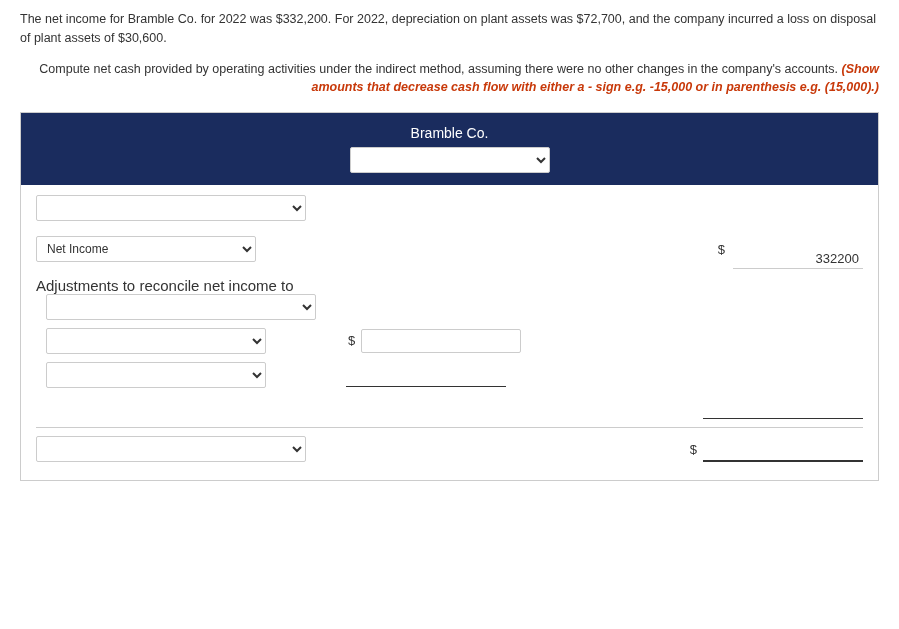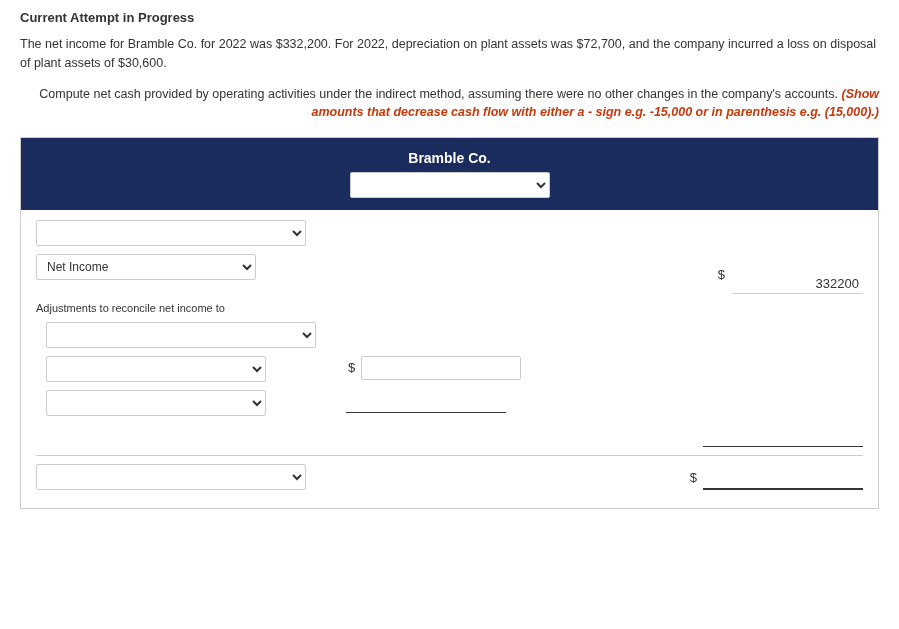--- a/index.html
+++ b/index.html
@@ -56,21 +56,21 @@
     }
 
     .statement-header {
       background-color: #1a2c5e;
       color: #fff;
       text-align: center;
       padding: 12px 10px;
     }
 
     .statement-header .company-name {
-      font-weight: bold;
+      font-weight: normal;
       font-size: 14px;
       margin-bottom: 3px;
     }
 
     .statement-header .statement-title {
       font-size: 13px;
       font-weight: bold;
       margin-bottom: 8px;
     }
 
@@ -146,33 +146,33 @@
     .value-display {
       text-align: right;
       font-size: 13px;
       color: #333;
       width: 130px;
       border-bottom: 1px solid #ccc;
       padding: 2px 4px;
     }
 
     .adjustments-label {
-      font-size: 11px;
-      color: #333;
-      margin-bottom: 8px;
+      font-size: 15px;
+      color: #333;
       margin-top: 4px;
     }
 
     .row-indent {
       margin-left: 10px;
     }
 
     
     .layout-row {
       display: flex;
+      align-items: center;
       margin-bottom: 8px;
       width: 100%;
     }
 
     .col-left {
       flex: 0 0 300px;
     }
 
     .col-mid {
       flex: 1;
@@ -195,21 +195,20 @@
       padding: 4px 6px;
       width: 160px;
       text-align: right;
     }
   </style>
 </head>
 <body>
 
 <div class="page-container">
 
-  <div class="section-title">Current Attempt in Progress</div>
 
   <div class="problem-text">
     <span>The net income for Bramble Co. for 2022 was $332,200. For 2022, depreciation on plant assets was $72,700, and the company incurred a loss on disposal of plant assets of $30,600.</span>
   </div>
 
   <div class="instruction-text">
     <span>Compute net cash provided by operating activities under the indirect method, assuming there were no other changes in the company's accounts.</span>
     <span class="bold-italic">(Show amounts that decrease cash flow with either a - sign e.g. -15,000 or in parenthesis e.g. (15,000).)</span>
   </div>
 

